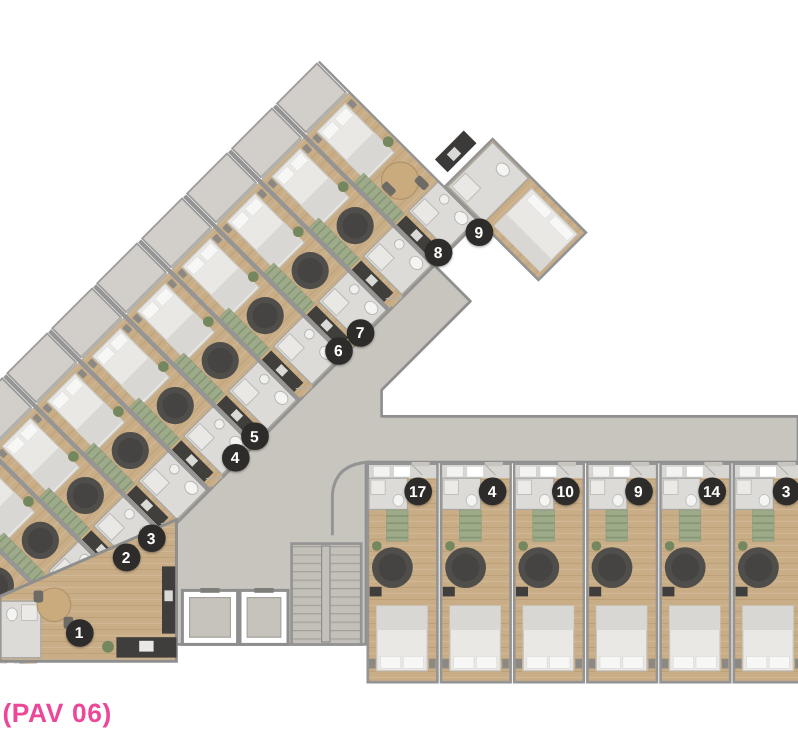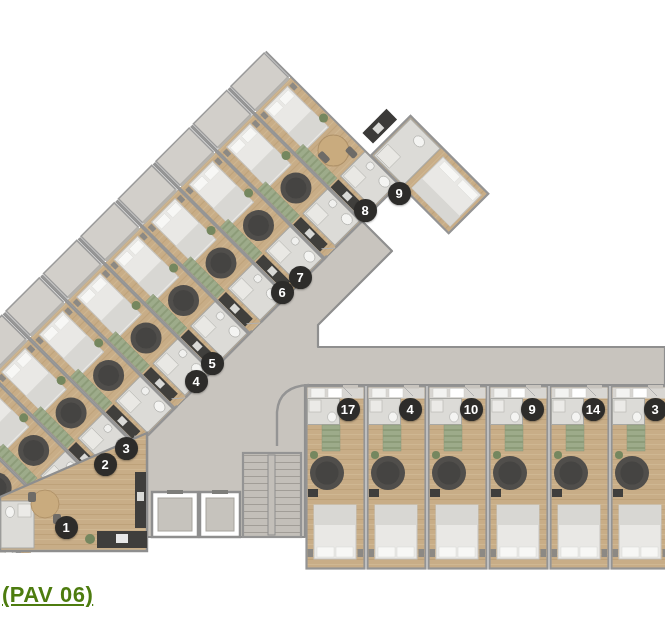--- a/index.html
+++ b/index.html
@@ -8,22 +8,22 @@
     overflow:hidden;font-family:"Liberation Sans",sans-serif;
   }
   .plan-svg{position:absolute;left:0;top:0;}
   .badge{
     position:absolute;width:23px;height:23px;margin:-11.5px 0 0 -11.5px;
     border-radius:50%;background:#2d2c2a;color:#ffffff;
     font:bold 13px/23px "Liberation Sans",sans-serif;text-align:center;
     box-shadow:0 1px 2px rgba(0,0,0,.35);
   }
   .plan-label{
-    position:absolute;left:2px;top:582px;color:#4d7c0f;
-    font:bold 22px "Liberation Sans",sans-serif;letter-spacing:.5px;text-decoration:underline;
+    position:absolute;left:2px;top:582px;color:#ec4899;
+    font:bold 22px "Liberation Sans",sans-serif;letter-spacing:.5px;
   }
 </style>
 </head>
 <body>
 
 <div class="stage">
 
 <svg class="plan-svg" width="665" height="620" viewBox="0 0 665 620">
   <defs>
     <pattern id="wood" width="10" height="10" patternUnits="userSpaceOnUse">

